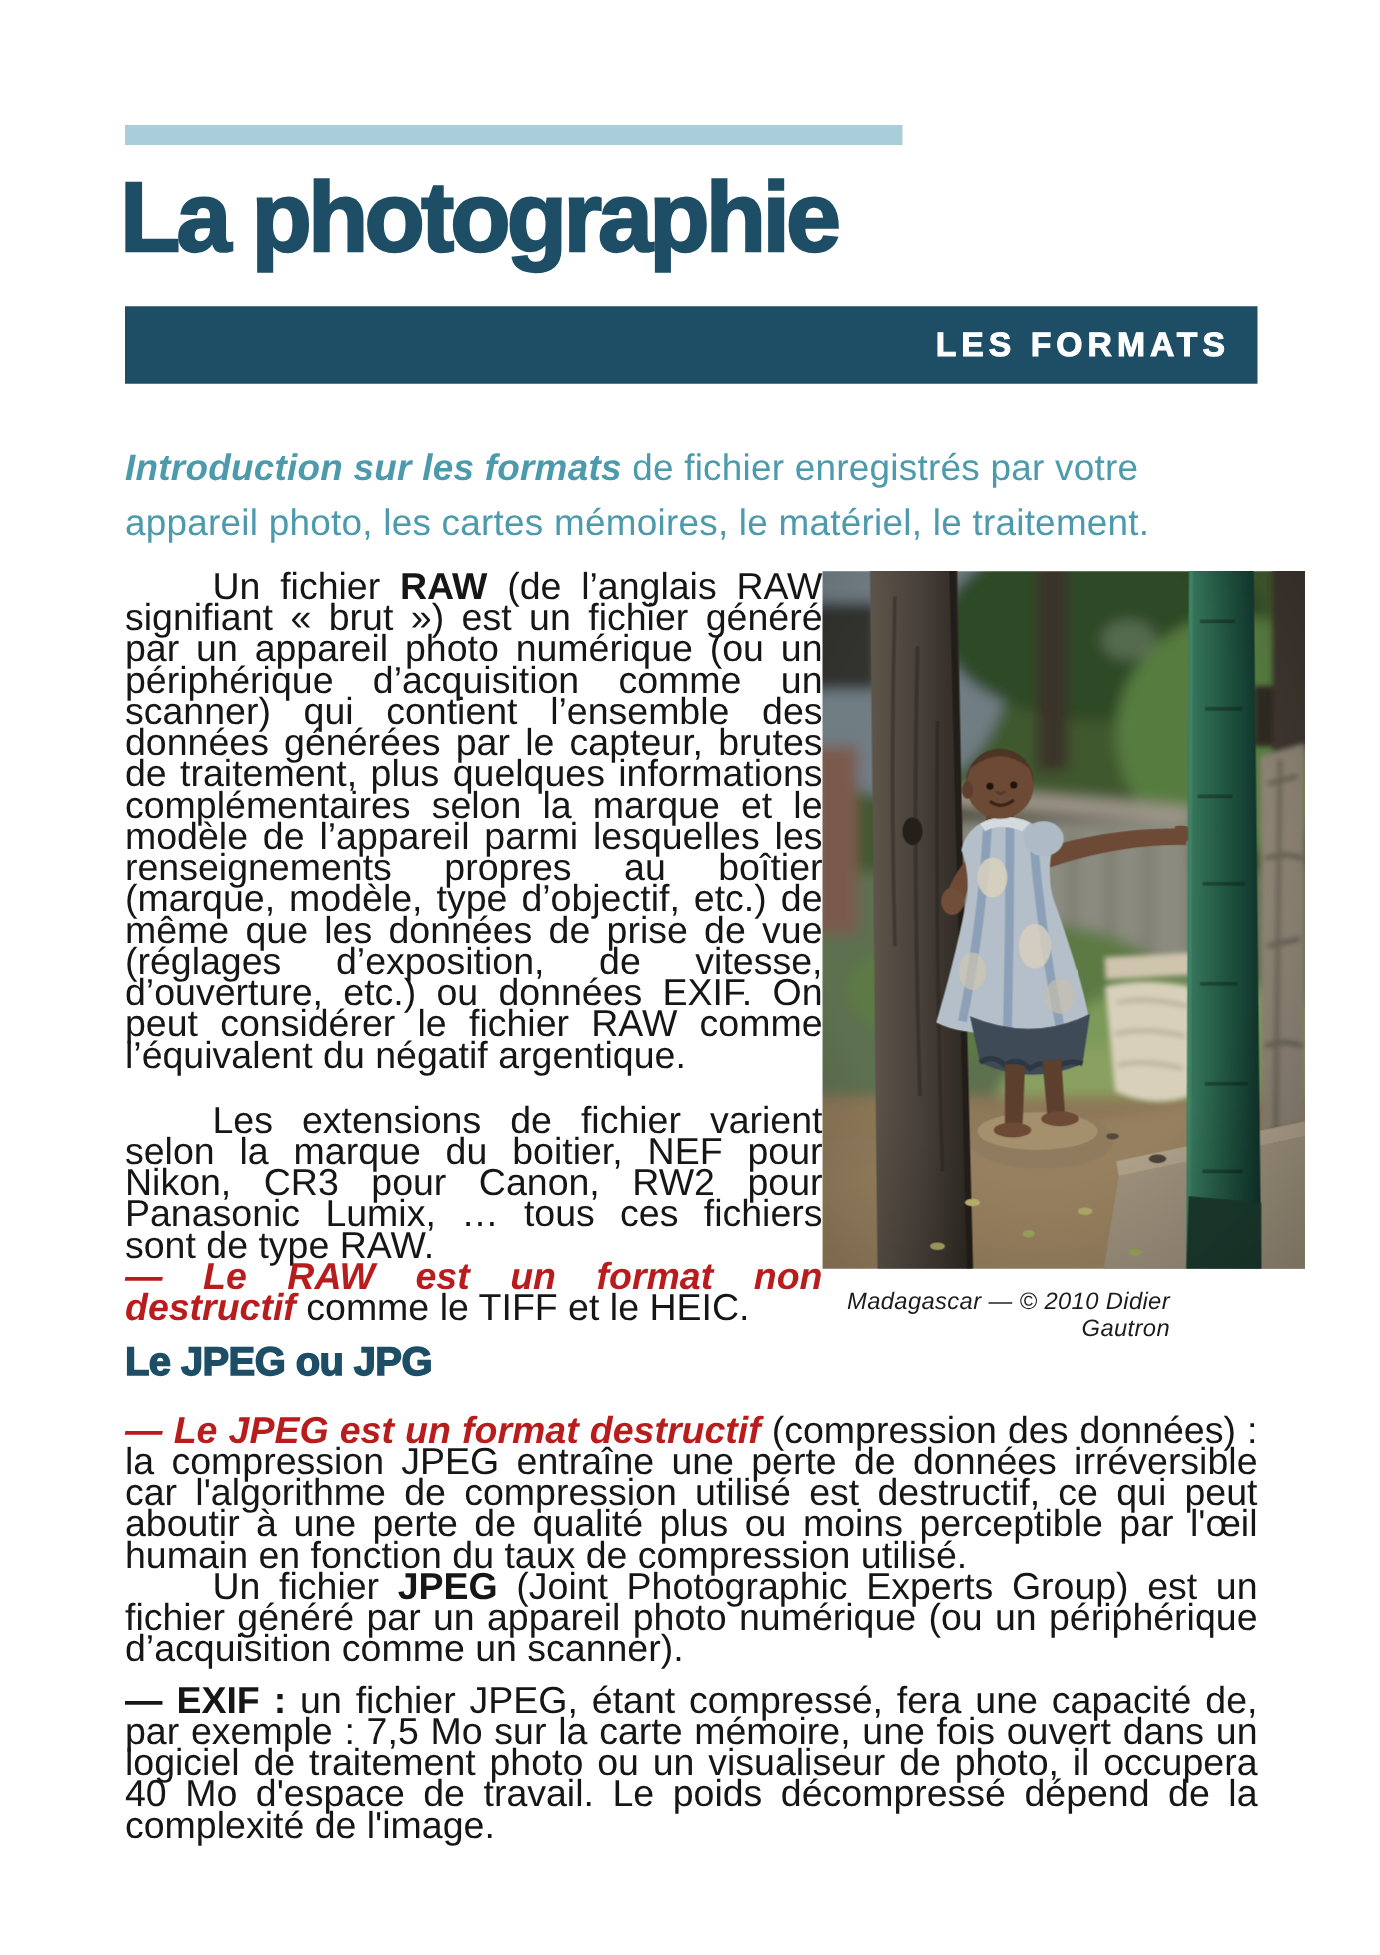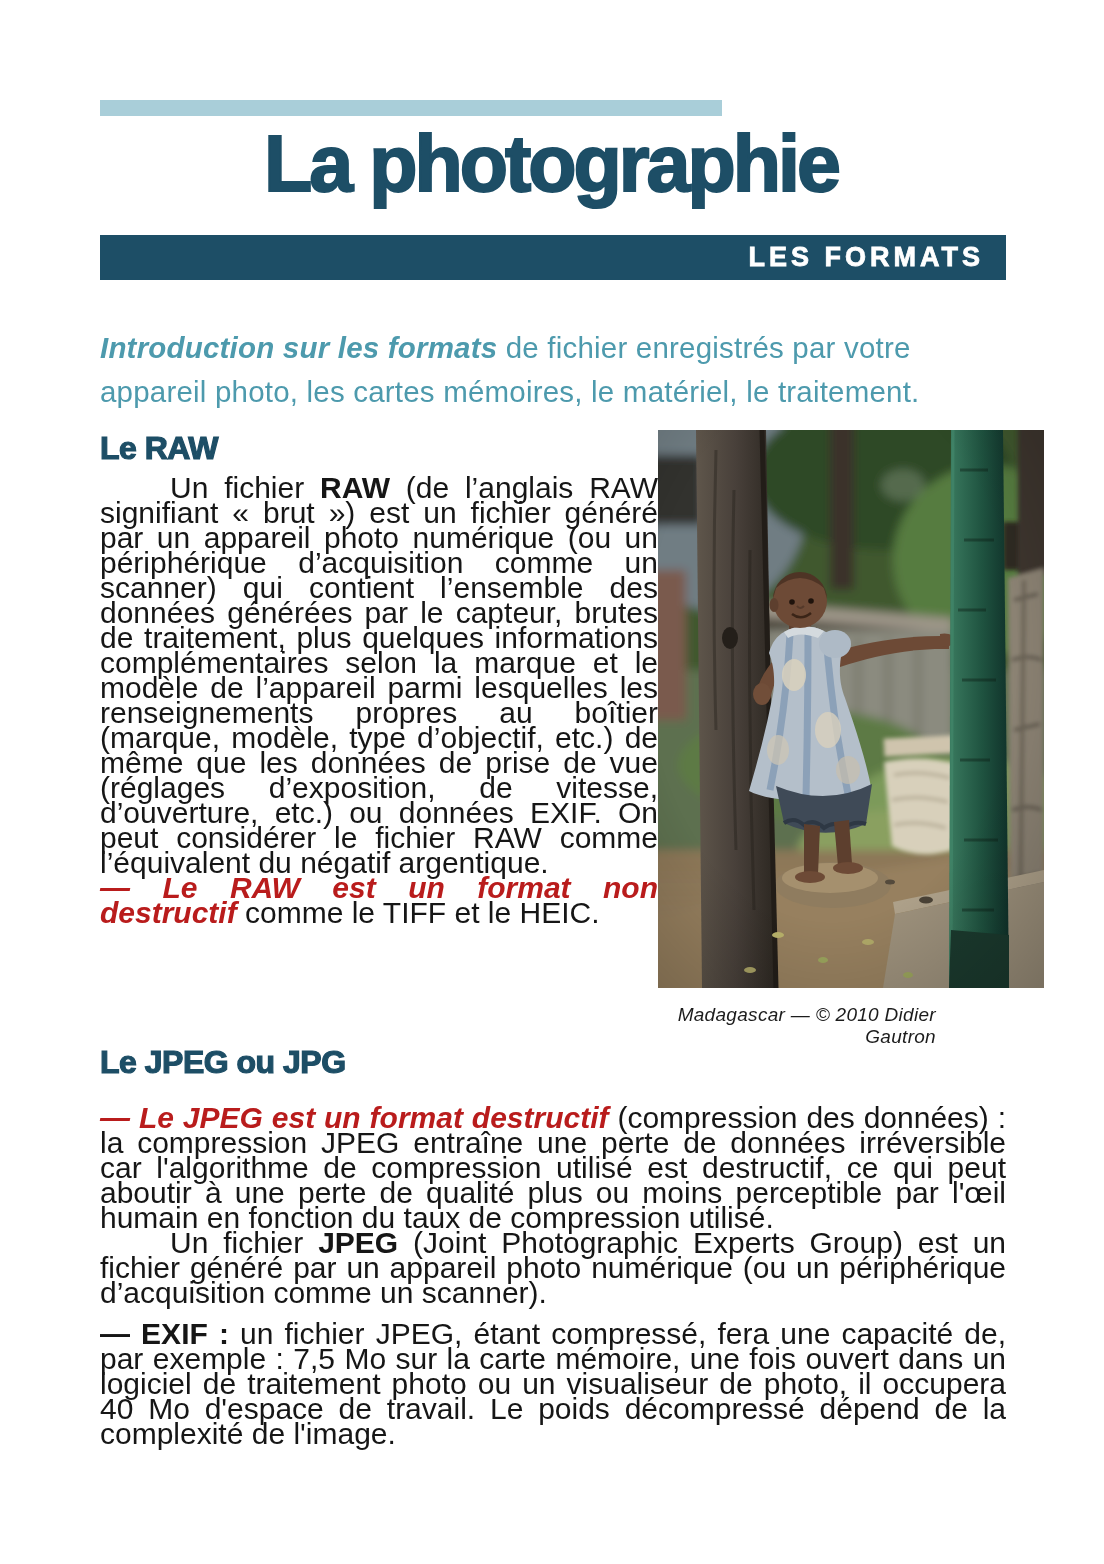--- a/index.html
+++ b/index.html
@@ -4,25 +4,25 @@
 <style>
   html, body { margin: 0; padding: 0; background: #ffffff; }
   .page {
     width: 1104px; height: 1564px; background: #ffffff; overflow: hidden;
     font-family: "Liberation Sans", sans-serif; color: #161616;
     position: relative; box-sizing: border-box;
   }
   .content { padding: 100px 98px 0 100px; }
   .topbar { width: 622px; height: 16px; background: #a9ced9; }
   h1.title {
-    margin: 8px 0 0 -4px; font-size: 79px; line-height: 1; font-weight: bold;
-    color: #1d4e66; letter-spacing: -3px; text-align: center; -webkit-text-stroke: 2px #1d4e66;
+    margin: 18px 0 0 -4px; font-size: 79px; line-height: 1; font-weight: bold;
+    color: #1d4e66; letter-spacing: -3px; -webkit-text-stroke: 2px #1d4e66;
   }
   .banner {
-    margin-top: 32px; height: 45px; background: #1d4e66; color: #ffffff;
+    margin-top: 32px; height: 62px; background: #1d4e66; color: #ffffff;
     display: flex; align-items: center; justify-content: flex-end;
     padding-right: 22px; box-sizing: border-box;
     font-size: 27px; font-weight: bold; letter-spacing: 4px;
     -webkit-text-stroke: 0.8px #ffffff;
   }
   .intro {
     margin: 46px 0 16px 0; font-size: 29.5px; line-height: 44px;
     color: #4d9aad; letter-spacing: 0.2px;
   }
   .intro .lead { font-weight: bold; font-style: italic; }
@@ -61,22 +61,22 @@
     <h1 class="title">La photographie</h1>
 
     <div class="banner">
       <span>LES FORMATS</span>
     </div>
 
     <p class="intro"><span class="lead">Introduction sur les formats</span><span> de fichier enregistrés par votre appareil photo, les cartes mémoires, le matériel, le traitement.</span></p>
 
     <div class="row">
       <div class="col-left">
-        <h2 class="section-h">Le RAW</h2>
         <p class="body-text indent"><span>Un fichier </span><b>RAW</b><span> (de l’anglais RAW signifiant « brut ») est un fichier généré par un appareil photo numérique (ou un périphérique d’acquisition comme un scanner) qui contient l’ensemble des données générées par le capteur, brutes de traitement, plus quelques informations complémentaires selon la marque et le modèle de l’appareil parmi lesquelles les renseignements propres au boîtier (marque, modèle, type d’objectif, etc.) de même que les données de prise de vue (réglages d’exposition, de vitesse, d’ouverture, etc.) ou données EXIF. On peut considérer le fichier RAW comme l’équivalent du négatif argentique.</span></p>
+        <p class="body-text indent mt">Les extensions de fichier varient selon la marque du boitier, NEF pour Nikon, CR3 pour Canon, RW2 pour Panasonic Lumix, … tous ces fichiers sont de type RAW.</p>
         <p class="body-text"><span class="em-teal">— Le RAW est un format non destructif</span><span> comme le TIFF et le HEIC.</span></p>
       </div>
 
       <div class="col-right">
         <figure class="photo-figure">
           <svg width="386" height="558" viewBox="0 0 386 558" xmlns="http://www.w3.org/2000/svg">
             <defs>
               <filter id="blurBg" x="-10%" y="-10%" width="120%" height="120%">
                   <feGaussianBlur stdDeviation="5"></feGaussianBlur>
                 </filter>

